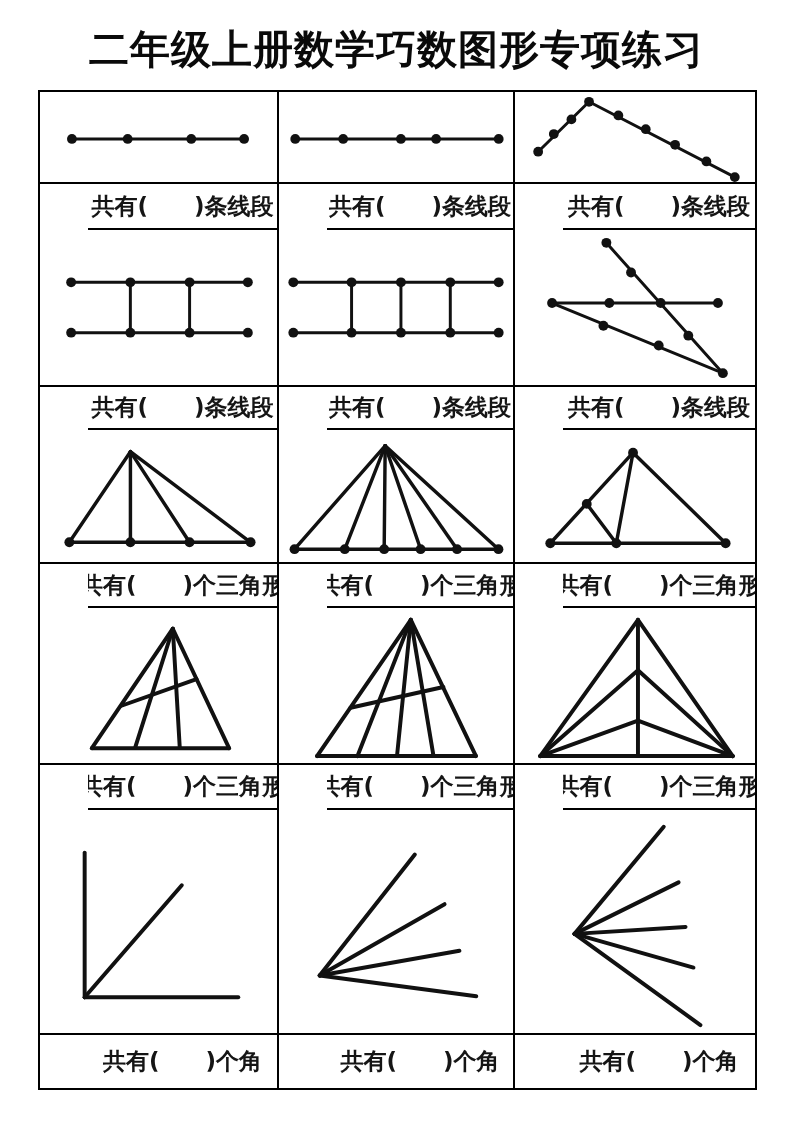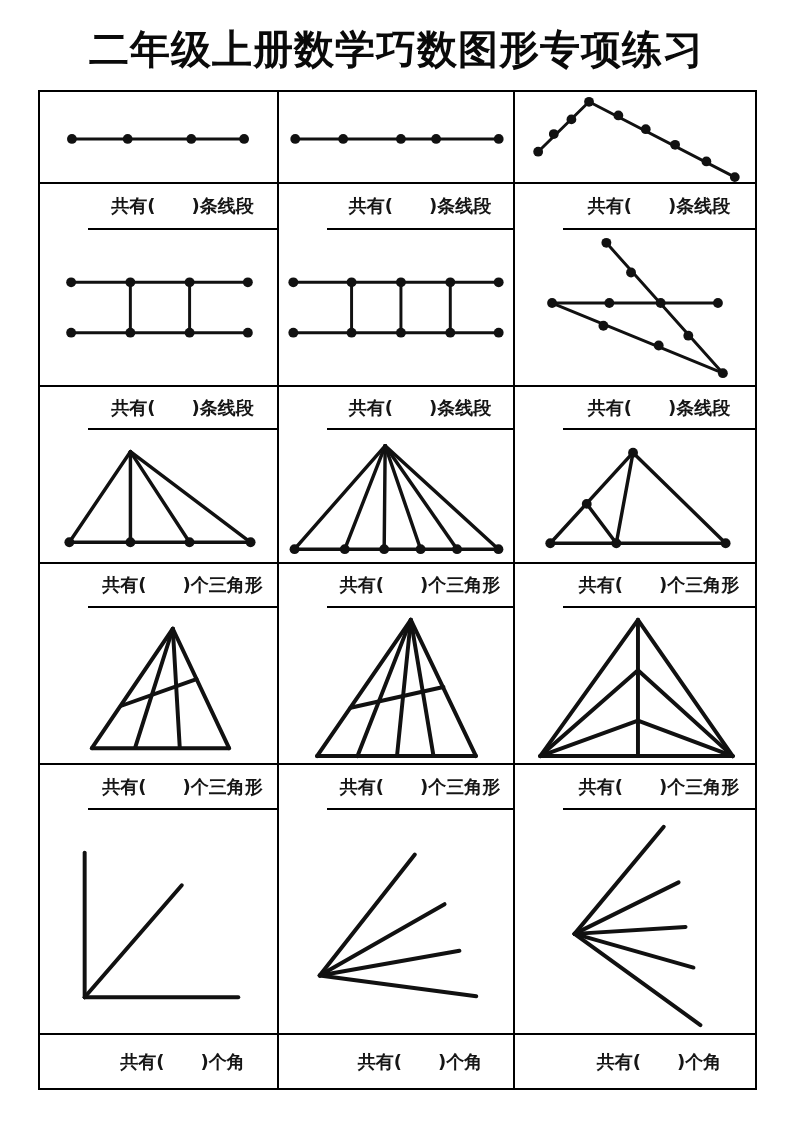--- a/index.html
+++ b/index.html
@@ -22,21 +22,21 @@
   .cell{
     box-sizing:border-box; border-right:2px solid #000; border-bottom:2px solid #000;
     overflow:hidden; background:#fff;
   }
   .cell.col3{border-right:none;}
   .cell.rowlast{border-bottom:none;align-items:center;}
   .fig-cell{display:flex; align-items:center; justify-content:center;}
   .fig-cell svg{width:100%; height:100%; display:block;}
   .cap-cell{
     display:flex; align-items:center; justify-content:center;
-    font-size:18px; font-weight:700; color:#151515; white-space:nowrap;margin-left:48px;
+    font-size:23px; font-weight:700; color:#151515; white-space:nowrap;margin-left:48px;
   }
 </style>
 </head>
 <body>
 
 <div class="page">
   <h1 class="title">二年级上册数学巧数图形专项练习</h1>
 
   <div class="grid">
 

